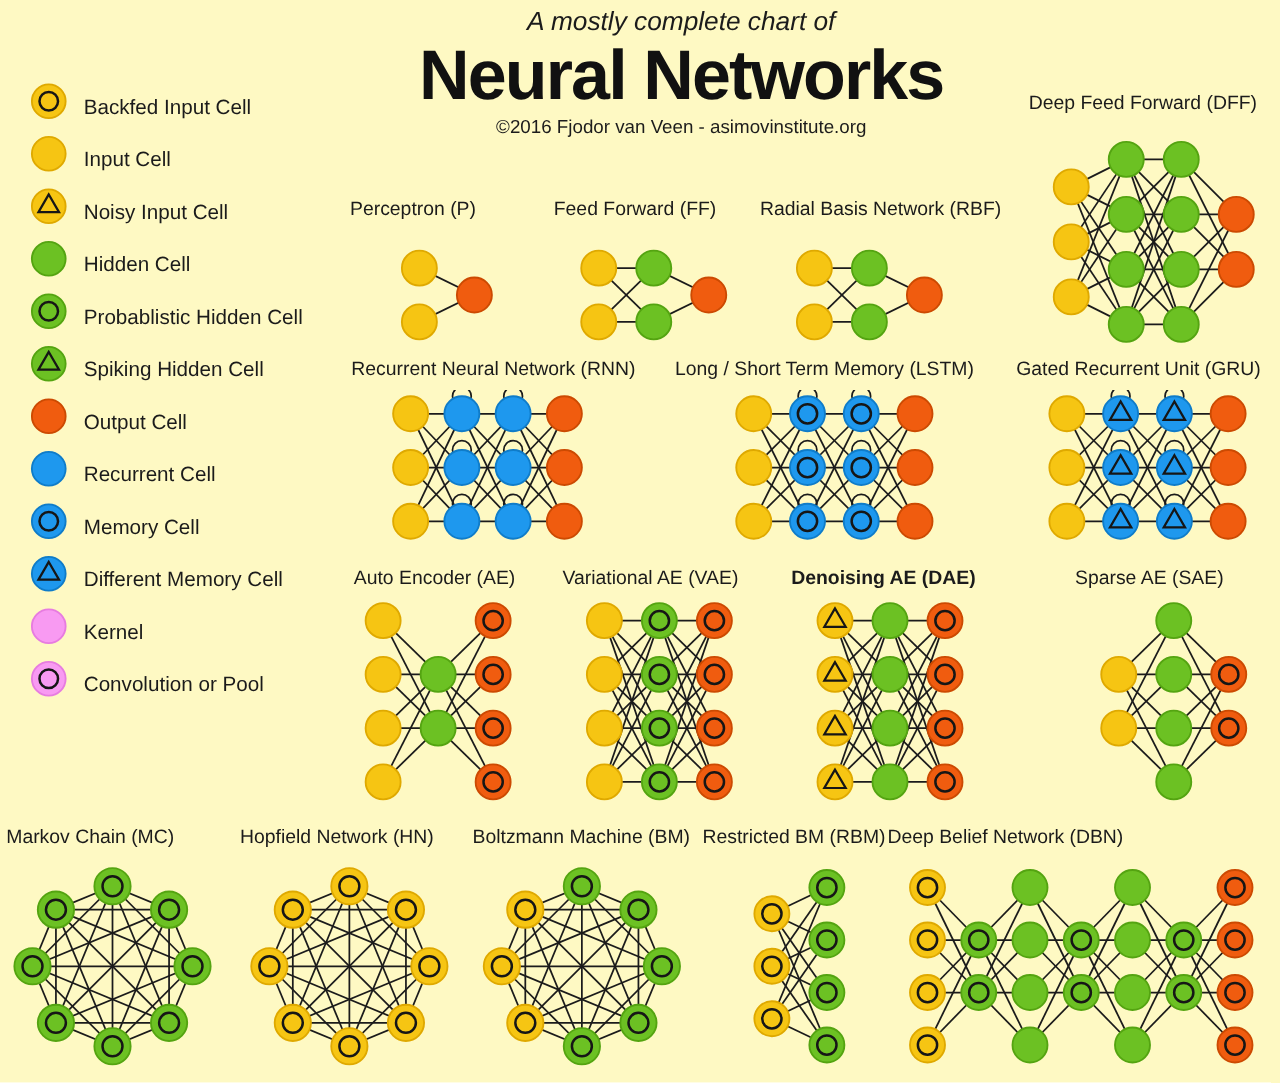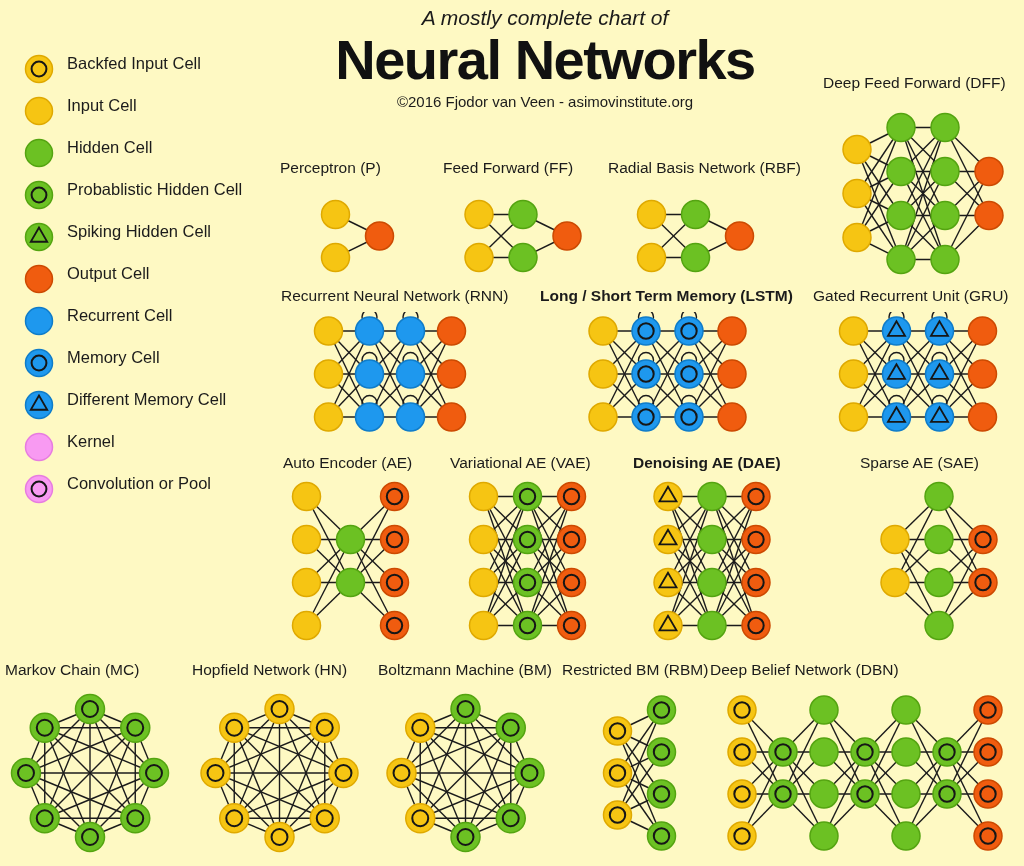--- a/index.html
+++ b/index.html
@@ -5,21 +5,21 @@
   html,body{margin:0;padding:0;background:#ffffff;}
   #poster{position:relative;width:1024px;height:866px;background:#fef9c3;overflow:hidden;
           font-family:"Liberation Sans",sans-serif;color:#161616;}
   
   #header{position:absolute;left:295px;top:6px;width:500px;text-align:center;}
   #header .super{font-style:italic;font-size:21px;color:#1b1b1b;}
   #header .main{font-size:56px;font-weight:bold;letter-spacing:-1.5px;line-height:1.02;margin-top:1px;color:#111;}
   #header .credit{font-size:15px;margin-top:5px;color:#1c1c1c;}
   
   #legend{position:absolute;left:24px;top:54px;}
-  .legend-item{display:flex;align-items:flex-start;height:42px;}
+  .legend-item{display:flex;align-items:flex-end;height:42px;}
   .legend-item svg{flex:0 0 auto;}
   .legend-label{margin-left:13px;font-size:16.5px;color:#1b1b1b;white-space:nowrap;}
   
   .network{position:absolute;margin:0;padding:0;}
   .network figcaption{font-size:15.5px;height:26px;line-height:20px;
                       color:#1b1b1b;white-space:nowrap;}
   .network svg{display:block;margin:0 auto;}
 </style>
 </head>
 <body>
@@ -40,20 +40,29 @@
         </svg>
         <span class="legend-label">Backfed Input Cell</span>
       </div>
       <div class="legend-item">
         <svg width="30" height="30">
           <g>
             <circle cx="15" cy="15" r="13.5" fill="#F6C513" stroke="#DFA900" stroke-width="1.5"></circle>
           </g>
         </svg>
         <span class="legend-label">Input Cell</span>
+      </div>
+      <div class="legend-item">
+        <svg width="30" height="30">
+          <g>
+            <circle cx="15" cy="15" r="13.5" fill="#F6C513" stroke="#DFA900" stroke-width="1.5"></circle>
+            <path d="M 15 5.550000000000001 L 6.778500000000001 19.725 L 23.2215 19.725 Z" fill="none" stroke="#161616" stroke-width="1.8"></path>
+          </g>
+        </svg>
+        <span class="legend-label">Noisy Input Cell</span>
       </div>
       <div class="legend-item">
         <svg width="30" height="30">
           <g>
             <circle cx="15" cy="15" r="13.5" fill="#6CC123" stroke="#54A411" stroke-width="1.5"></circle>
           </g>
         </svg>
         <span class="legend-label">Hidden Cell</span>
       </div>
       <div class="legend-item">
@@ -362,21 +371,21 @@
             </g>
             <g>
               <circle cx="170.5" cy="62" r="14" fill="#F05C0F" stroke="#CC4A02" stroke-width="1.5"></circle>
             </g>
             <g>
               <circle cx="170.5" cy="105" r="14" fill="#F05C0F" stroke="#CC4A02" stroke-width="1.5"></circle>
             </g>
           </g>
         </svg>
       </figure>
-      <figure class="network" style="left: 540px; top: 286px; width: 255px; height: 150px; font-weight: bold;">
+      <figure class="network" style="left: 540px; top: 286px; width: 255px; height: 150px;">
         <figcaption>Long / Short Term Memory (LSTM)</figcaption>
         <svg width="255" height="124">
           <g stroke="#1b1b1b" stroke-width="1.4">
             <line x1="63" y1="19" x2="106" y2="19"></line>
             <line x1="63" y1="19" x2="106" y2="62"></line>
             <line x1="63" y1="19" x2="106" y2="105"></line>
             <line x1="63" y1="62" x2="106" y2="19"></line>
             <line x1="63" y1="62" x2="106" y2="62"></line>
             <line x1="63" y1="62" x2="106" y2="105"></line>
             <line x1="63" y1="105" x2="106" y2="19"></line>

